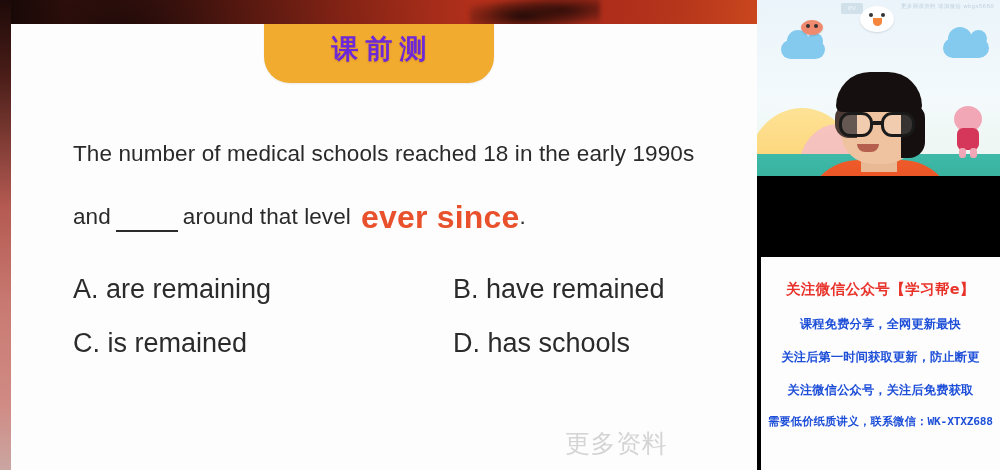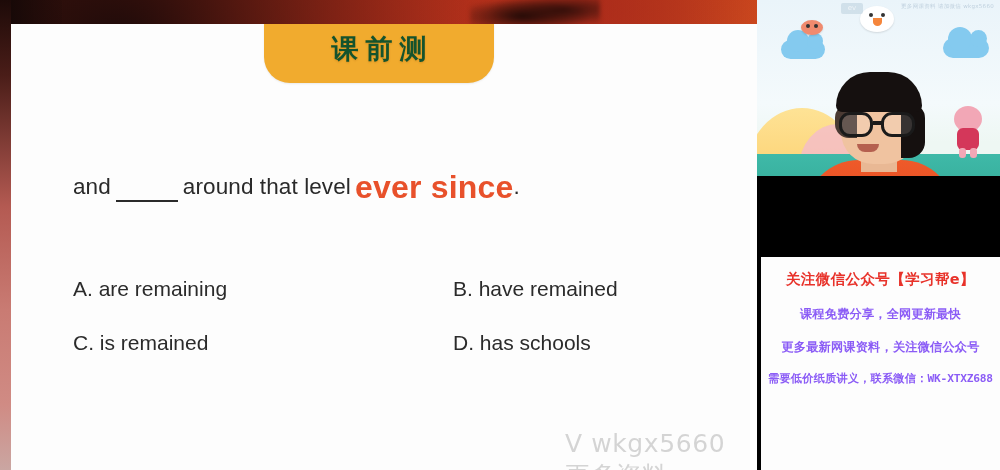--- a/index.html
+++ b/index.html
@@ -65,21 +65,21 @@
     left: 253px; top: -9px;
     width: 230px; height: 68px;
     background: #f1ab2e;
     border-radius: 10px 10px 26px 26px;
     box-shadow: 0 1px 2px rgba(0,0,0,0.08);
     display: flex;
     align-items: center;
     justify-content: center;
   }
   .badge-text {
-    color: #14532d;
+    color: #6d28d9;
     font-size: 27px;
     font-weight: bold;
     letter-spacing: 7px;
     text-indent: 7px;
     text-shadow: 0 1px 2px rgba(140,70,0,0.25);
     font-family: "DejaVu Sans", sans-serif;
   }
 
   
   .q-body {
@@ -98,37 +98,37 @@
   .blank {
     display: inline-block;
     width: 62px;
     margin: 0 5px;
     border-bottom: 2.5px solid #2a2a2a;
   }
   .hl {
     color: #e8512b;
     font-size: 32px;
     font-weight: 600;
-    margin-left: 4px;
+    margin-left: 10px;
     letter-spacing: 0.2px;
   }
   .hl-dot { color: #2a2a2a; font-size: 22.5px; }
 
   
   .options {
     position: absolute;
     left: 62px; top: 252px;
     width: 620px;
     display: grid;
     grid-template-columns: 380px 1fr;
     row-gap: 28px;
   }
   .opt {
     color: #2b2b2b;
-    font-size: 21px;
+    font-size: 27px;
     line-height: 26px;
     white-space: nowrap;
   }
 
   
   .slide-watermark {
     position: absolute;
     left: 554px; top: 404px;
     color: rgba(120,120,120,0.30);
     font-size: 25px;
@@ -297,34 +297,34 @@
   .sidebar-gap {
     position: absolute; left: 0; top: 176px; width: 243px; height: 81px; background: #000;
   }
 
   
   .promo {
     position: absolute;
     left: 4px; top: 257px;
     width: 239px; height: 213px;
     background: #fdfdfd;
-    padding: 12px 6px 0 6px;
+    padding: 22px 6px 0 6px;
     text-align: center;
   }
   .promo-title {
     color: #e8322a;
     font-size: 14.5px;
     font-weight: bold;
     letter-spacing: 0.4px;
     line-height: 20px;
     font-family: "DejaVu Sans", sans-serif;
     white-space: nowrap;
   }
   .promo-line {
-    color: #8b5cf6;
+    color: #1d4ed8;
     font-size: 12.2px;
     font-weight: bold;
     line-height: 16px;
     margin-top: 17px;
     letter-spacing: 0.2px;
     font-family: "DejaVu Sans", sans-serif;
     white-space: nowrap;
   }
   .promo-line.l5 { font-size: 11.2px; margin-top: 16px; }
   .promo-mono { font-family: "DejaVu Sans Mono", monospace; letter-spacing: -0.2px; margin-top: 11px; }
@@ -339,38 +339,38 @@
   <div class="backdrop-sil"></div>
   <div class="backdrop-left-strip"></div>
 
   <div class="slide">
 
     <div class="badge">
       <span class="badge-text">课前测</span>
     </div>
 
     <div class="q-body">
+      <div class="q-line">The number of medical schools reached 18 in the early 1990s</div>
       <div class="q-line q-line-2">
         <span>and</span>
         <span class="blank"></span>
         <span>around that level</span>
         <span class="hl">ever since</span>
         <span class="hl-dot">.</span>
       </div>
     </div>
 
     <div class="options">
       <div class="opt">A. are remaining</div>
       <div class="opt">B. have remained</div>
       <div class="opt">C. is remained</div>
       <div class="opt">D. has schools</div>
     </div>
 
     <div class="slide-watermark">
-      <div>V wkgx5660</div>
       <div>更多资料</div>
     </div>
   </div>
 
   <div class="sidebar">
 
     <div class="video">
       <div class="v-sky"></div>
       <div class="v-hill"></div>
       <div class="v-hill2"></div>
@@ -413,19 +413,20 @@
       <div class="v-logo">ev</div>
       <div class="v-vid-wm">更多网课资料 请加微信
 wkgx5660</div>
     </div>
 
     <div class="sidebar-gap"></div>
 
     <div class="promo">
       <div class="promo-title">关注微信公众号【学习帮e】</div>
       <div class="promo-line">课程免费分享，全网更新最快</div>
-      <div class="promo-line">更多最新网课资料，关注微信公众号</div>
+      <div class="promo-line">关注后第一时间获取更新，防止断更</div>
+      <div class="promo-line">关注微信公众号，关注后免费获取</div>
       <div class="promo-line l5">
         <span>需要低价纸质讲义，联系微信：</span><span class="promo-mono">WK-XTXZ688</span>
       </div>
     </div>
   </div>
 </div>
 
 </body></html>

